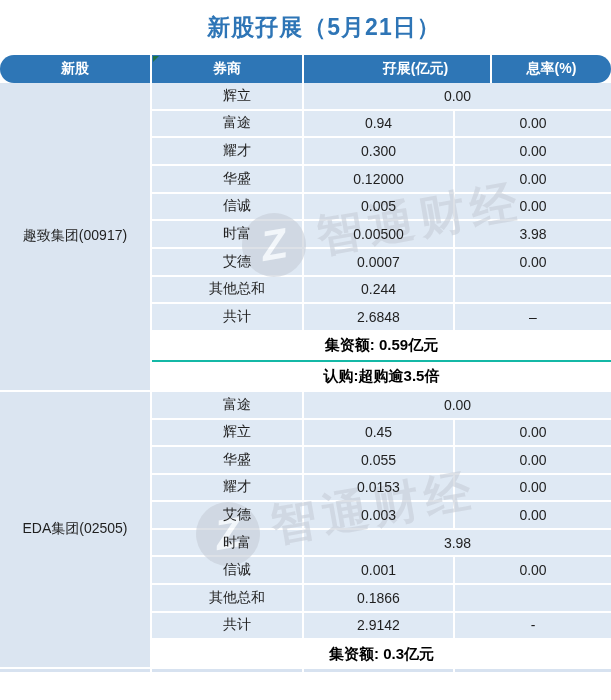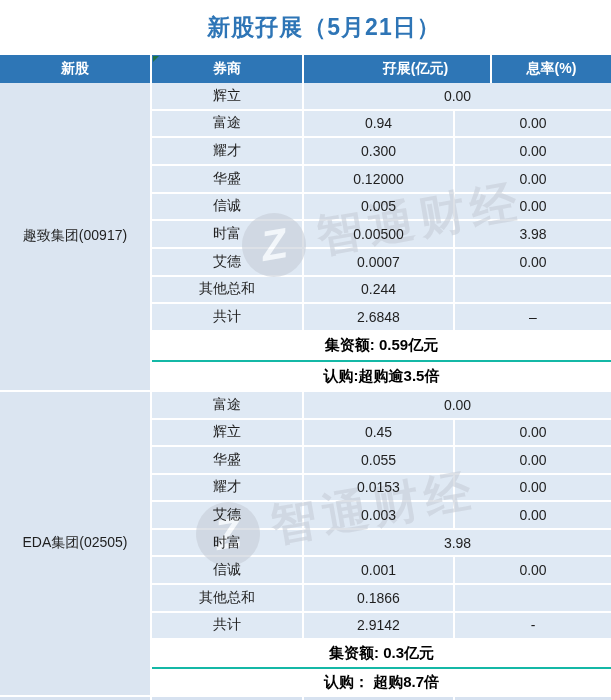--- a/index.html
+++ b/index.html
@@ -5,21 +5,21 @@
   html,body { margin:0; padding:0; background:#fff; }
   .canvas {
     position:relative; width:611px; height:700px; background:#ffffff;
     font-family:"Liberation Sans","DejaVu Sans",sans-serif; overflow:hidden;
   }
   .title {
     height:55px; display:flex; align-items:center; justify-content:center;
     color:#2e75b6; font-size:23px; font-weight:bold; letter-spacing:1px;padding-left:37px;
   }
   
-  .thead { display:flex; height:28px; background:#2e76b6; }
+  .thead { display:flex; height:28px; background:#2e76b6;border-radius:14px; }
   .th {
     box-sizing:border-box; border-right:2px solid #ffffff;
     display:flex; align-items:center; justify-content:center;
     color:#ffffff; font-size:14px; font-weight:bold;
   }
   .th:last-child { border-right:none; }
   .w1 { width:152px; } .w2 { width:152px; } .w3 { width:151px;margin-left:37px; } .w4 { flex:1; }
   .corner-marker {
     position:absolute; left:153px; top:56px; width:0; height:0; z-index:3;
     border-top:6px solid #217346; border-right:6px solid transparent;
@@ -32,21 +32,21 @@
     font-size:14px; color:#1f1f1f; border-bottom:2px solid #ffffff;
   }
   .gright { width:459px; }
   .r { display:flex; height:27.67px; box-sizing:border-box; background:#dfe9f4; border-bottom:2px solid #ffffff; }
   .g2 .r { height:27.6px; }
   .c {
     box-sizing:border-box; border-right:2px solid #ffffff;
     display:flex; align-items:center; justify-content:center;
     font-size:14px; color:#1f1f1f;
   }
-  .cb { width:152px; } .cm { width:151px; } .cr { flex:1; border-right:none; }
+  .cb { width:132px;margin-left:20px; } .cm { width:151px; } .cr { flex:1; border-right:none; }
   .sumr {
     height:30px; box-sizing:border-box; background:#ffffff;
     display:flex; align-items:center; justify-content:center;
     font-size:15px; font-weight:bold; color:#000000;
     border-bottom:2px solid #14b8a6;
   }
   .g2 .sumr { height:28.3px; }
   .sumr:last-child { border-bottom:none; }
   
   .sliver { display:flex; height:3px; }
@@ -299,23 +299,20 @@
         <div class="c cm">
             <span class="t">2.9142</span>
           </div>
         <div class="c cr">
             <span class="t">-</span>
           </div>
       </div>
       <div class="sumr">
         <span class="t">集资额: 0.3亿元</span>
       </div>
-      <div class="sumr">
-        <span class="t">认购： 超购8.7倍</span>
-      </div>
     </div>
   </div>
 
   <div class="sliver">
     <div class="sc" style="width:152px"></div>
     <div class="sc" style="width:152px"></div>
     <div class="sc" style="width:151px"></div>
     <div class="sc" style="flex:1"></div>
   </div>
 

